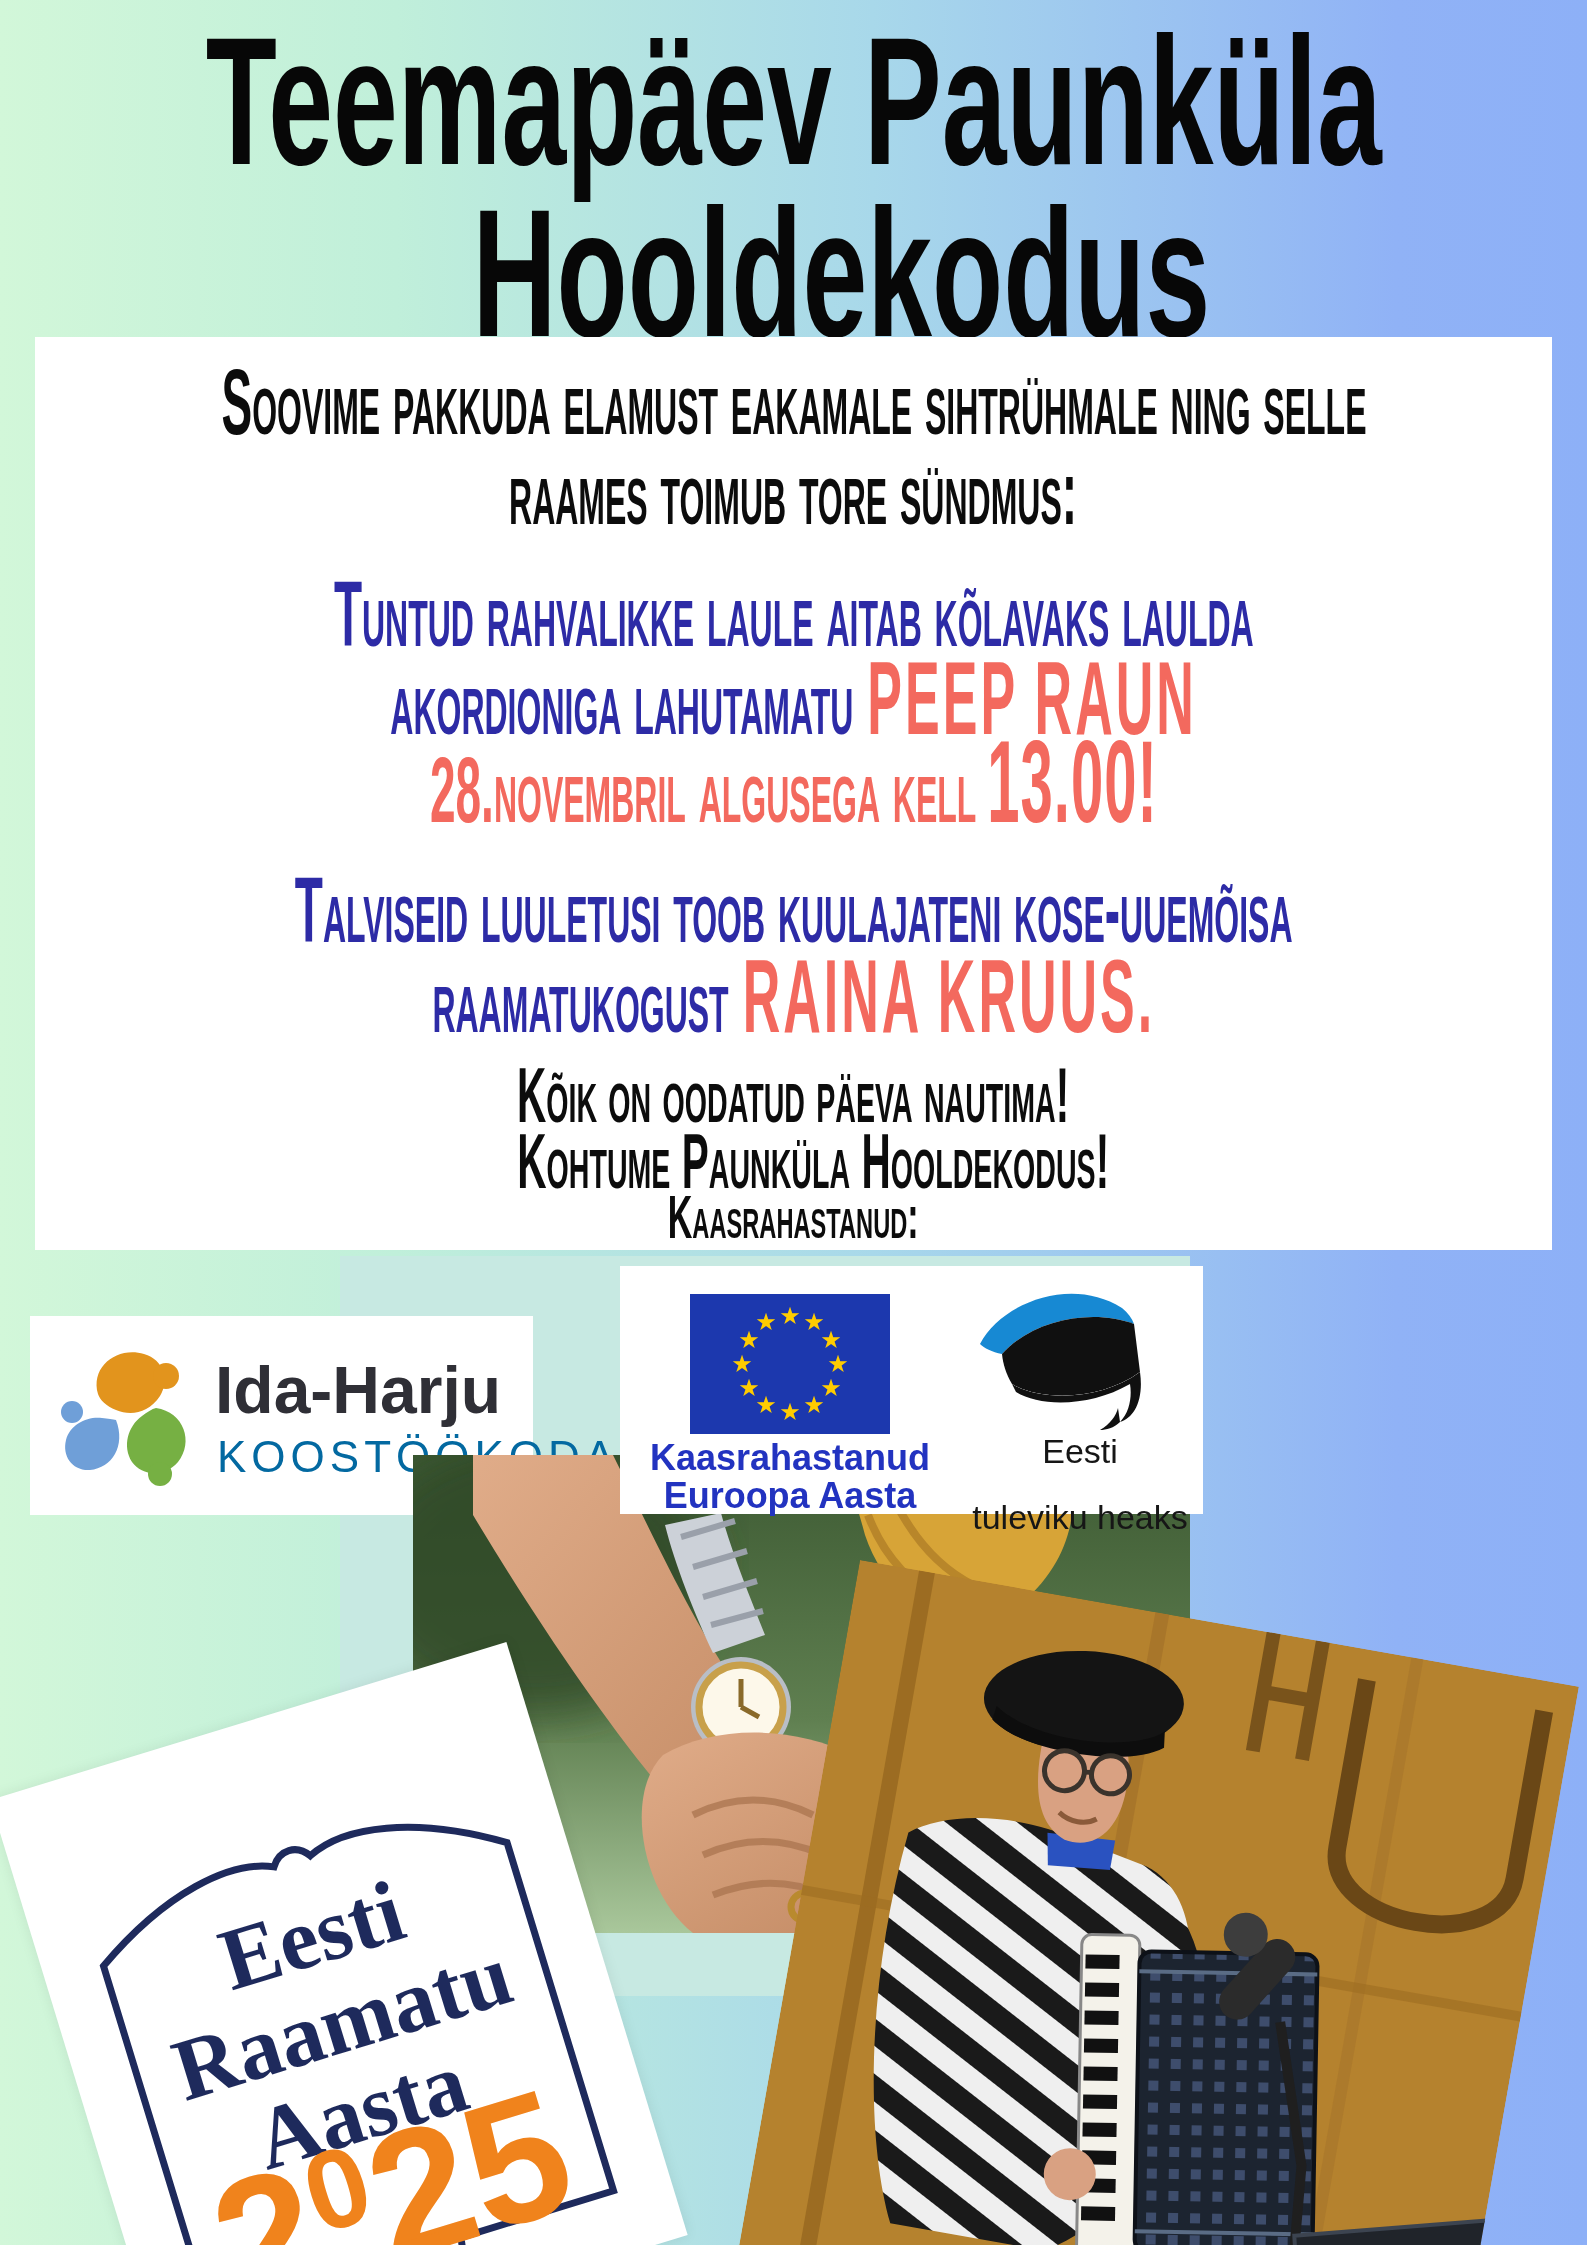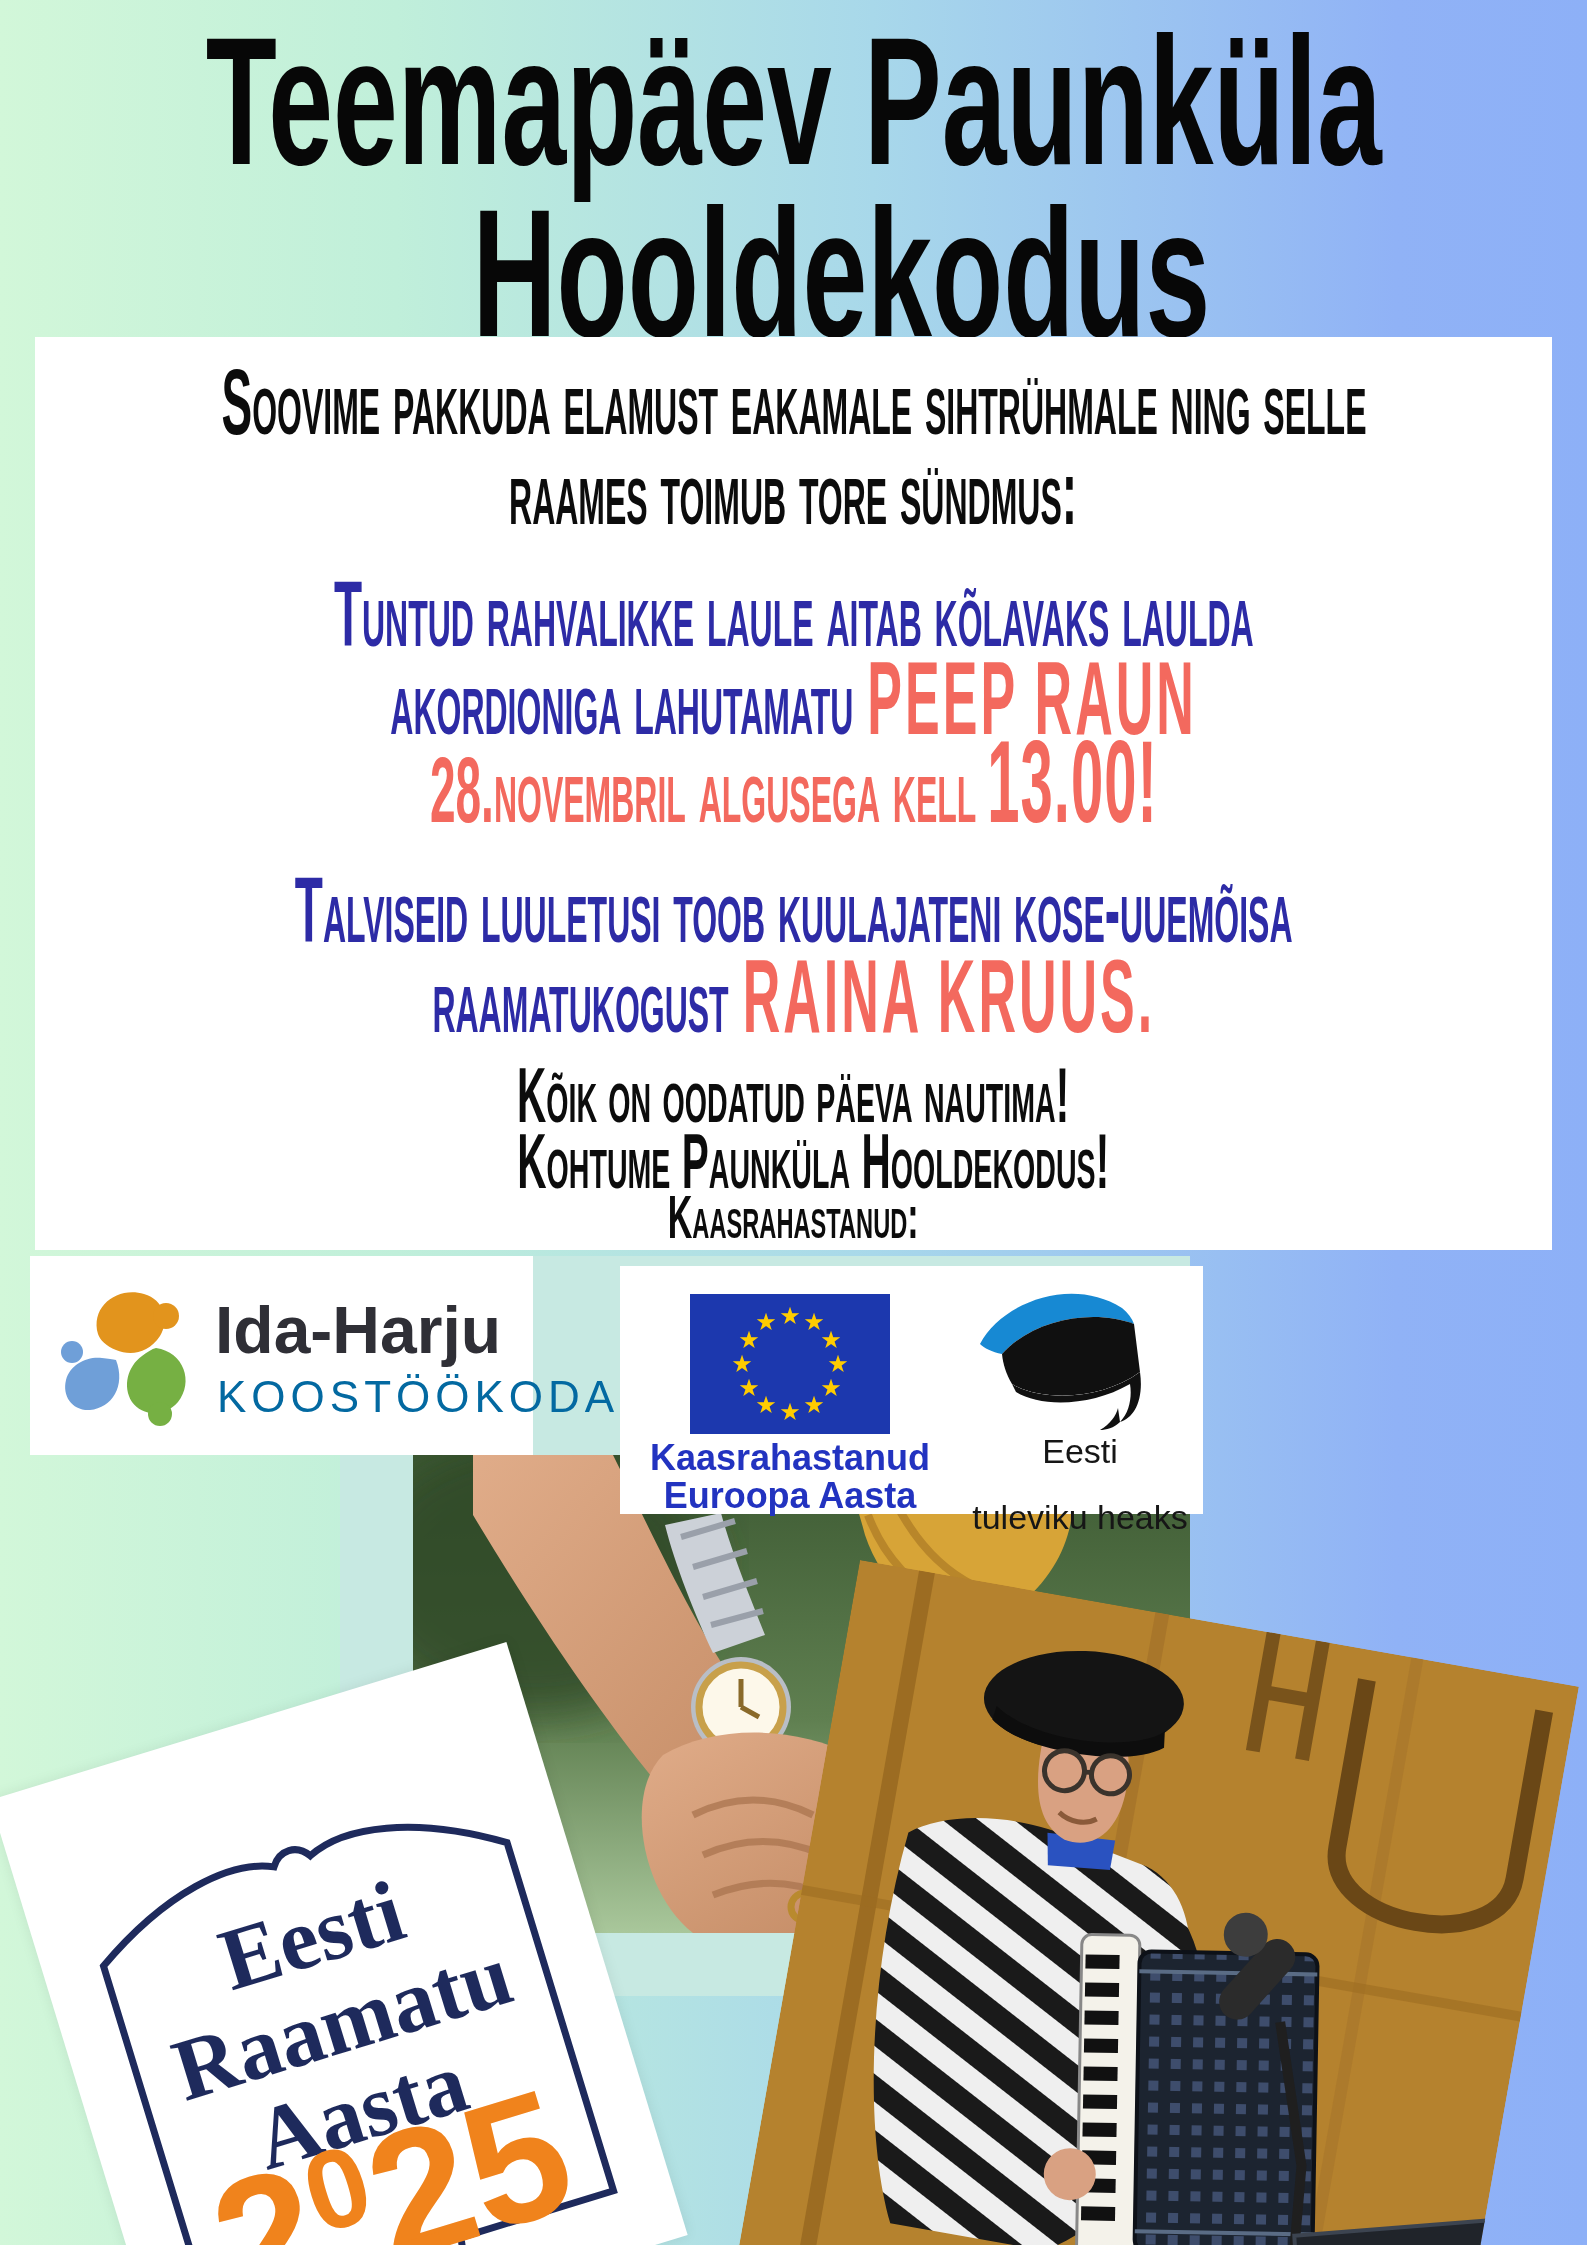--- a/index.html
+++ b/index.html
@@ -15,21 +15,21 @@
   .sc50{transform:scaleX(.50);} .sc52{transform:scaleX(.52);}
   .sc55{transform:scaleX(.55);} .sc64{transform:scaleX(.64);}
   .smallcaps{font-variant:small-caps;}
   .black{color:#0c0c0c;} .blue{color:#2d2ba6;} .red{color:#f3695e;}
   .title-line{font-weight:700;color:#070707;letter-spacing:0px;}
   .performer{font-size:104px;letter-spacing:6px;margin-left:28px;}
   .timebig{font-size:116px;letter-spacing:2px;margin-left:22px;}
   
   .content-box{left:35px;top:337px;width:1517px;height:913px;background:#ffffff;z-index:2;}
   .teal-block{left:340px;top:1256px;width:850px;height:740px;background:#c7e9e2;z-index:3;}
-  .idaharju-box{left:30px;top:1256px;width:503px;height:199px;background:#ffffff;z-index:4;}
+  .idaharju-box{left:30px;top:1316px;width:503px;height:199px;background:#ffffff;z-index:4;}
   .hands-photo{left:413px;top:1455px;width:777px;height:478px;z-index:5;}
   .eu-box{left:620px;top:1266px;width:583px;height:248px;background:#ffffff;z-index:6;}
   .accordion-photo{left:860px;top:1560px;width:730px;height:700px;transform:rotate(10deg);transform-origin:0 0;z-index:7;}
   .book-card{left:-10px;top:1800px;width:540px;height:620px;background:#ffffff;transform:rotate(-17deg);transform-origin:0 0;z-index:8;box-shadow:0 0 14px rgba(0,0,0,.08);}
   
   .ih-name{left:185px;top:36px;font-size:66px;font-weight:700;color:#2f2f36;}
   .ih-sub{left:187px;top:116px;font-size:44px;font-weight:400;letter-spacing:5px;color:#0369a1;}
   .eu-text{width:340px;left:0px;text-align:center;font-weight:700;color:#2233c0;font-size:36px;line-height:1;}
   .ee-text{width:240px;left:340px;text-align:center;font-weight:400;color:#161616;font-size:34px;line-height:1;}
 </style>

